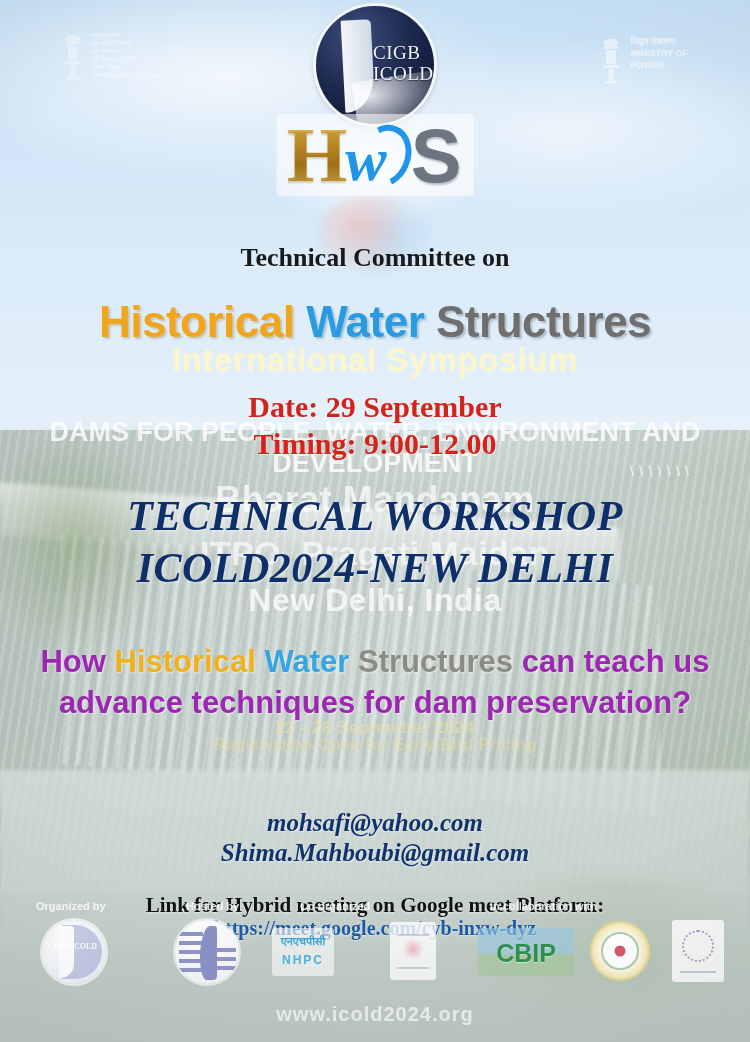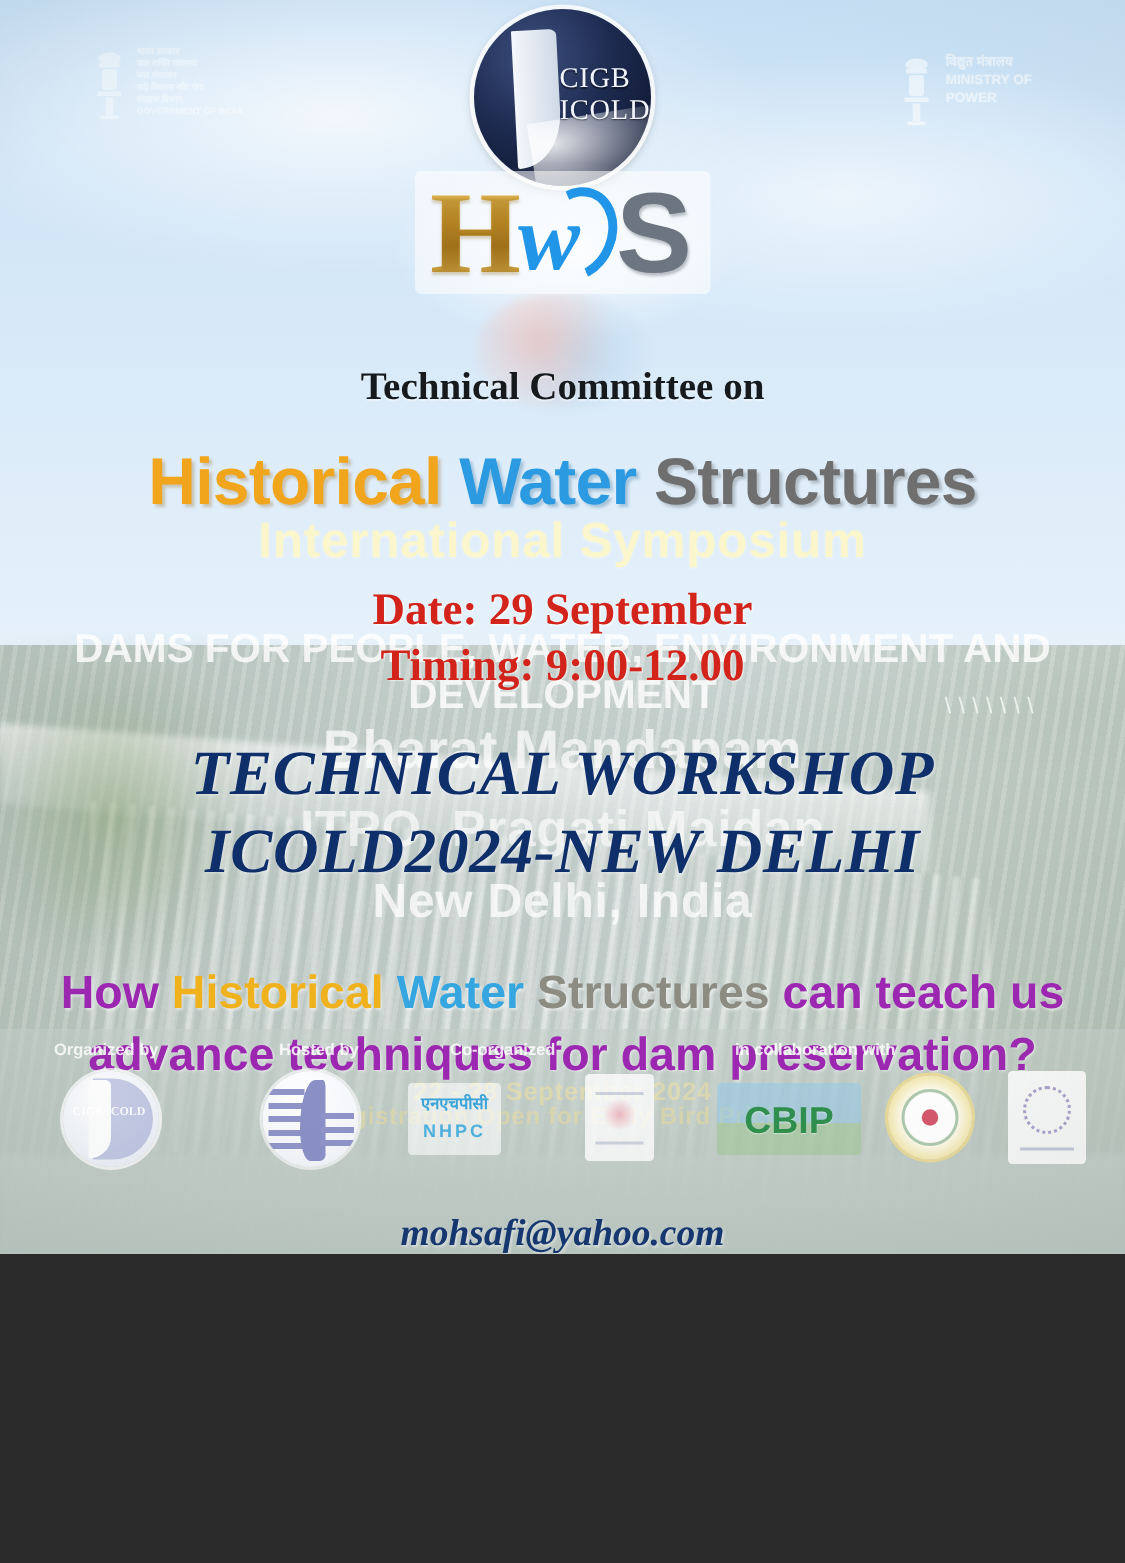--- a/index.html
+++ b/index.html
@@ -3,21 +3,21 @@
 <meta charset="utf-8">
 <style>
   html, body {
     margin: 0;
     padding: 0;
     background: #2b2b2b;
   }
   .poster {
     position: relative;
     width: 750px;
-    height: 836px;
+    height: 1042px;
     overflow: hidden;
     font-family: "Liberation Sans", sans-serif;
     background: linear-gradient(to bottom,
         #cfe4f5 0%,
         #d9eaf8 12%,
         #e3f0fa 24%,
         #dfeaf4 34%,
         #d5e2ee 42%,
         #cfd9df 50%,
         #c9d2d4 62%,

